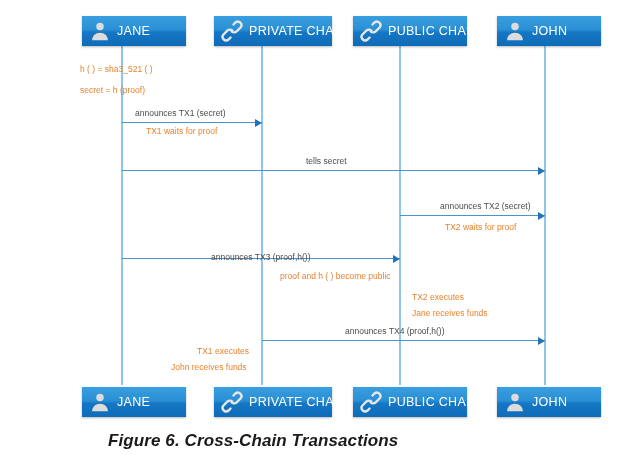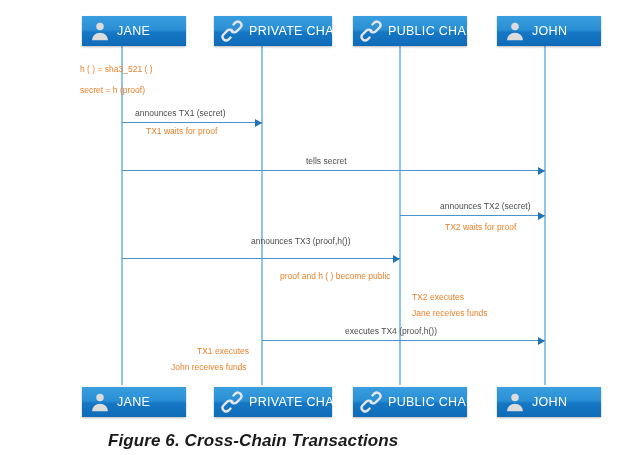--- a/index.html
+++ b/index.html
@@ -107,24 +107,24 @@
     <div class="arrow-head" style="left: 255px; top: 118.5px;"></div>
     <div class="msg-label" style="left: 135px; top: 108px;">announces TX1 (secret)</div>
     <div class="msg-line" style="left: 122px; top: 170px; width: 423px;"></div>
     <div class="arrow-head" style="left: 538px; top: 166.5px;"></div>
     <div class="msg-label" style="left: 306px; top: 156px;">tells secret</div>
     <div class="msg-line" style="left: 400px; top: 215px; width: 145px;"></div>
     <div class="arrow-head" style="left: 538px; top: 211.5px;"></div>
     <div class="msg-label" style="left: 424px; top: 201px; margin-left: 16px;">announces TX2 (secret)</div>
     <div class="msg-line" style="left: 122px; top: 258px; width: 278px;"></div>
     <div class="arrow-head" style="left: 393px; top: 254.5px;"></div>
-    <div class="msg-label" style="left: 211px; top: 236px; margin-left: 40px;">announces TX3 (proof,h())</div>
+    <div class="msg-label" style="left: 211px; top: 252px;">announces TX3 (proof,h())</div>
     <div class="msg-line" style="left: 262px; top: 340px; width: 283px;"></div>
     <div class="arrow-head" style="left: 538px; top: 336.5px;"></div>
-    <div class="msg-label" style="left: 345px; top: 326px;">executes TX4 (proof,h())</div>
+    <div class="msg-label" style="left: 345px; top: 326px;">announces TX4 (proof,h())</div>
     <div class="note" style="left: 80px; top: 64px;">h ( ) = sha3_521 ( )</div>
     <div class="note" style="left: 80px; top: 85px;">secret = h (proof)</div>
     <div class="note" style="left: 146px; top: 126px;">TX1 waits for proof</div>
     <div class="note" style="left: 445px; top: 222px;">TX2 waits for proof</div>
     <div class="note" style="left: 272px; top: 271px; padding-left: 8px;">proof and h ( ) become public</div>
     <div class="note" style="left: 412px; top: 292px;">TX2 executes</div>
     <div class="note" style="left: 412px; top: 308px;">Jane receives funds</div>
     <div class="note" style="left: 197px; top: 346px;">TX1 executes</div>
     <div class="note" style="left: 171px; top: 362px;">John receives funds</div>
     <div class="actor-box" style="left: 72px; top: 16px; width: 104px;">

